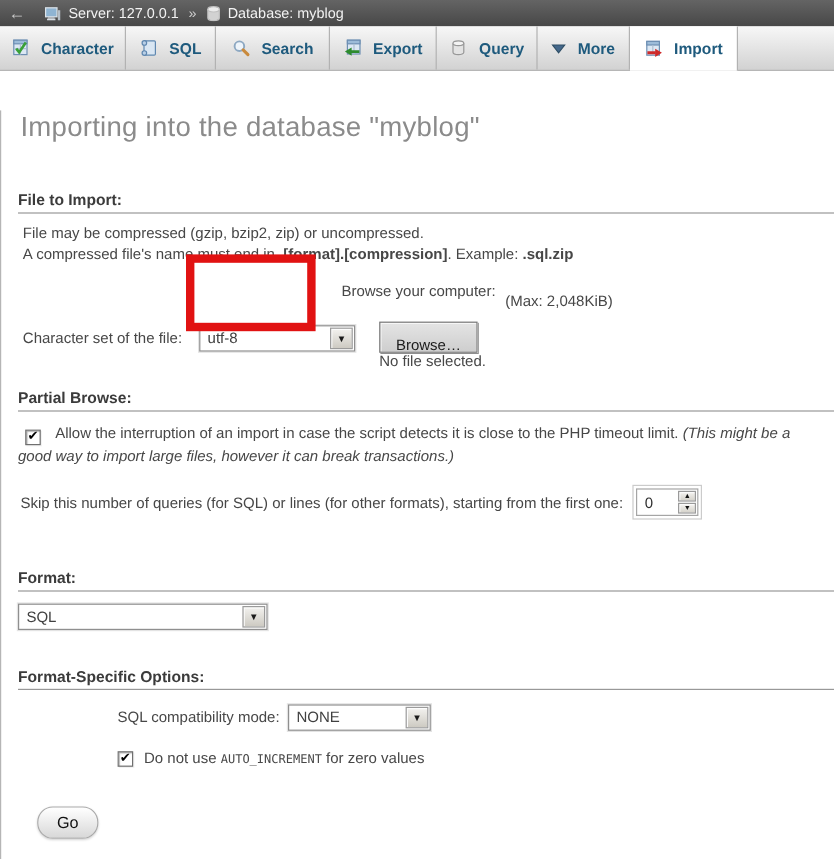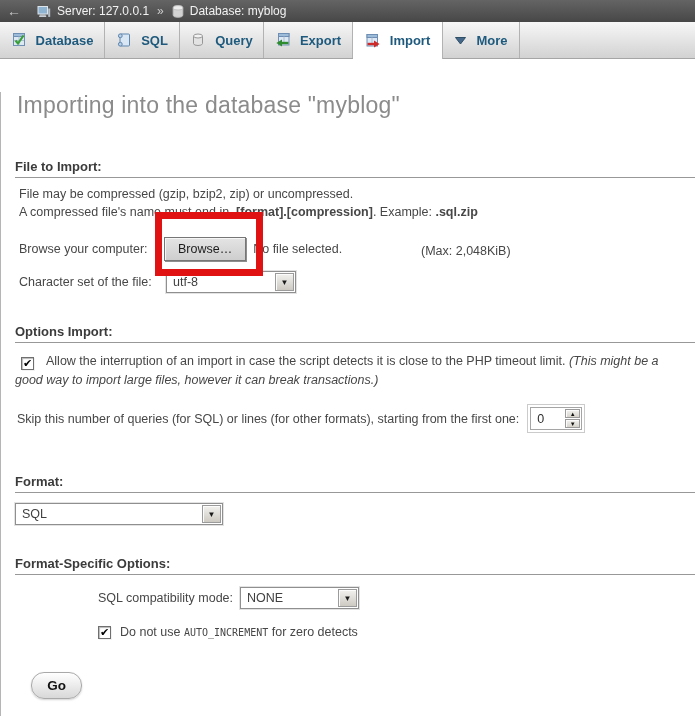--- a/index.html
+++ b/index.html
@@ -43,32 +43,32 @@
   .sec-head {
     margin-left:14px; padding-bottom:3px; border-bottom:1px solid #989898;
     font-size:13px; font-weight:bold; color:#3b3b3b;
   }
   .sec-head.file  { margin-top:40px; }
   .sec-head.part  { margin-top:31px; }
   .sec-head.fmt   { margin-top:41px; }
   .sec-head.fso   { margin-top:31px; }
   .para { margin:7px 16px 0 18px; line-height:18px; }
   .row  { display:flex; align-items:center; }
-  .browse-row { margin:15px 0 0 18px; height:26px; position:relative; }
+  .browse-row { margin:15px 0 0 18px; height:26px; position:relative;flex-direction:column; }
   .browse-label { width:145px; }
   .no-file { margin-left:7px; }
   .max-note { position:absolute; left:402px; top:8px;text-align:right; }
   .charset-row { margin:9px 0 0 18px; }
   .charset-label { width:147px; }
   
   .winbtn {
-    height:24px; padding:0 13px; font-size:12.5px; color:#1c1c1c;
+    height:24px; padding:12px 13px; font-size:12.5px; color:#1c1c1c;
     background:linear-gradient(#e4e4e4,#cecece); border:1px solid #767676;
     box-shadow:inset 1px 1px 0 #f6f6f6, 1px 1px 0 #8e8e8e;
-    font-family:inherit; cursor:pointer;
+    font-family:inherit; cursor:pointer;margin-top:18px;
   }
   
   .winselect {
     display:inline-flex; align-items:stretch; height:22px;
     border:1px solid #8f8f8f; background:#fff; cursor:pointer;
     box-shadow:0 0 0 1px #e3e3e3;
   }
   .winselect .val { flex:1; display:flex; align-items:center; padding:0 6px;
     color:#404040; white-space:nowrap; overflow:hidden; }
   .winselect .btn {
@@ -103,21 +103,21 @@
   .compat-row { margin:12px 0 16px 97px; }
   .compat-label { margin-right:7px; }
   .zero-row { margin:13px 0 0 97px; }
   .zero-text { margin-left:9px; }
   .mono { font-family:"DejaVu Sans Mono","Liberation Mono",monospace; font-size:10px; }
   
   .go-btn {
     margin:33px 0 0 30px; width:51px; height:27px; border-radius:13px;
     background:linear-gradient(#ffffff,#d8d8d8); border:1px solid #a9a9a9;
     box-shadow:0 1px 2px rgba(0,0,0,.18);
-    font-family:inherit; font-size:13.5px; font-weight:bold; color:#111; cursor:pointer;
+    font-family:inherit; font-size:13.5px; font-weight:normal; color:#111; cursor:pointer;
   }
   
   .red-box {
     position:absolute; left:155px; top:212px; width:108px; height:64px;
     border:7px solid #e11212; pointer-events:none; z-index:5;
   }
   svg { flex:0 0 auto; }
 </style>
 </head>
 <body>
@@ -141,62 +141,69 @@
 
 <div class="tabbar">
   <div class="tab" style="width:105px">
     <svg width="16" height="16" viewBox="0 0 16 16">
       <rect x="2.5" y="1.5" width="11" height="12" fill="#dce8f4" stroke="#6e8fb3"></rect>
       <rect x="2.5" y="1.5" width="11" height="3" fill="#9dbcd9" stroke="#6e8fb3"></rect>
       <line x1="8" y1="4.5" x2="8" y2="13.5" stroke="#aebfd2"></line>
       <line x1="3" y1="8.5" x2="13" y2="8.5" stroke="#aebfd2"></line>
       <path d="M4.5 8.5 L7 11.5 L12.5 3.5" fill="none" stroke="#39a037" stroke-width="2.2"></path>
     </svg>
-    <span class="lbl">Database</span>
+    <span class="lbl">Character</span>
   </div>
   <div class="tab" style="width:75px">
     <svg width="16" height="16" viewBox="0 0 16 16">
       <rect x="4" y="2" width="9.5" height="12" rx="1" fill="#d9e6f3" stroke="#5f87b0"></rect>
       <circle cx="4.3" cy="3.8" r="1.9" fill="#b9cfe6" stroke="#5f87b0"></circle>
       <circle cx="4.3" cy="12.2" r="1.9" fill="#b9cfe6" stroke="#5f87b0"></circle>
     </svg>
     <span class="lbl">SQL</span>
   </div>
-  <div class="tab" style="width:84px">
-    <svg width="16" height="16" viewBox="0 0 16 16">
-      <path d="M3.5 4 V11.5 a4.5 2 0 0 0 9 0 V4" fill="#e3e3e3" stroke="#979797"></path>
-      <ellipse cx="8" cy="4" rx="4.5" ry="2" fill="#f3f3f3" stroke="#979797"></ellipse>
-    </svg>
-    <span class="lbl">Query</span>
+  <div class="tab" style="width:95px">
+    <svg width="16" height="16" viewBox="0 0 16 16">
+      <circle cx="6.5" cy="6.5" r="4" fill="#eef4fa" stroke="#8da8c2" stroke-width="1.6"></circle>
+      <line x1="9.6" y1="9.6" x2="13.6" y2="13.6" stroke="#c98a3d" stroke-width="2.6" stroke-linecap="round"></line>
+    </svg>
+    <span class="lbl">Search</span>
   </div>
   <div class="tab" style="width:89px">
     <svg width="16" height="16" viewBox="0 0 16 16">
       <rect x="3.5" y="1.5" width="10.5" height="11.5" fill="#dce8f4" stroke="#6e8fb3"></rect>
       <rect x="3.5" y="1.5" width="10.5" height="3" fill="#9dbcd9" stroke="#6e8fb3"></rect>
       <line x1="9" y1="4.5" x2="9" y2="13" stroke="#aebfd2"></line>
       <line x1="13.5" y1="11" x2="6.5" y2="11" stroke="#2e8b2e" stroke-width="2.4"></line>
       <polygon points="7,7.6 1.4,11 7,14.4" fill="#2e8b2e"></polygon>
     </svg>
     <span class="lbl">Export</span>
   </div>
+  <div class="tab" style="width:84px">
+    <svg width="16" height="16" viewBox="0 0 16 16">
+      <path d="M3.5 4 V11.5 a4.5 2 0 0 0 9 0 V4" fill="#e3e3e3" stroke="#979797"></path>
+      <ellipse cx="8" cy="4" rx="4.5" ry="2" fill="#f3f3f3" stroke="#979797"></ellipse>
+    </svg>
+    <span class="lbl">Query</span>
+  </div>
+  <div class="tab" style="width:77px">
+    <svg width="13" height="13" viewBox="0 0 13 13">
+      <polygon points="1.5,3.5 11.5,3.5 6.5,10" fill="#44678a" stroke="#2f4f66"></polygon>
+    </svg>
+    <span class="lbl">More</span>
+  </div>
   <div class="tab active" style="width:90px">
     <svg width="16" height="16" viewBox="0 0 16 16">
       <rect x="2" y="1.5" width="10.5" height="11.5" fill="#dce8f4" stroke="#6e8fb3"></rect>
       <rect x="2" y="1.5" width="10.5" height="3" fill="#9dbcd9" stroke="#6e8fb3"></rect>
       <line x1="7" y1="4.5" x2="7" y2="13" stroke="#aebfd2"></line>
       <line x1="2.5" y1="11" x2="9.5" y2="11" stroke="#cf2a2a" stroke-width="2.4"></line>
       <polygon points="9,7.6 14.6,11 9,14.4" fill="#cf2a2a"></polygon>
     </svg>
     <span class="lbl">Import</span>
-  </div>
-  <div class="tab" style="width:77px">
-    <svg width="13" height="13" viewBox="0 0 13 13">
-      <polygon points="1.5,3.5 11.5,3.5 6.5,10" fill="#44678a" stroke="#2f4f66"></polygon>
-    </svg>
-    <span class="lbl">More</span>
   </div>
   <div class="tab-fill"></div>
 </div>
 
 <div class="content">
 
   <h1>Importing into the database "myblog"</h1>
 
   
   <div class="sec-head file">File to Import:</div>
@@ -214,21 +221,21 @@
 
   <div class="row charset-row">
     <span class="charset-label">Character set of the file:</span>
     <div class="winselect" style="width:130px">
       <span class="val">utf-8</span>
       <span class="btn">▼</span>
     </div>
   </div>
 
   
-  <div class="sec-head part">Options Import:</div>
+  <div class="sec-head part">Partial Browse:</div>
   <div class="partial-para">
     <span class="chk">✔</span><span>Allow the interruption of an import in case the script detects it is close to the PHP timeout limit. </span><span class="italic">(This might be a good way to import large files, however it can break transactions.)</span>
   </div>
 
   <div class="row skip-row">
     <span>Skip this number of queries (for SQL) or lines (for other formats), starting from the first one:</span>
     <span class="spin-outer">
       <span class="spinbox">
         <span class="spin-val">0</span>
         <span class="spinners">
@@ -252,19 +259,19 @@
   <div class="sec-head fso">Format-Specific Options:</div>
   <div class="row compat-row">
     <span class="compat-label">SQL compatibility mode:</span>
     <div class="winselect" style="width:119px">
       <span class="val">NONE</span>
       <span class="btn">▼</span>
     </div>
   </div>
   <div class="row zero-row">
     <span class="chk">✔</span>
-    <span class="zero-text"><span>Do not use </span><span class="mono">AUTO_INCREMENT</span><span> for zero detects</span></span>
+    <span class="zero-text"><span>Do not use </span><span class="mono">AUTO_INCREMENT</span><span> for zero values</span></span>
   </div>
 
   <button class="go-btn">Go</button>
 </div>
 
 <div class="red-box"></div>
 
 </body></html>

